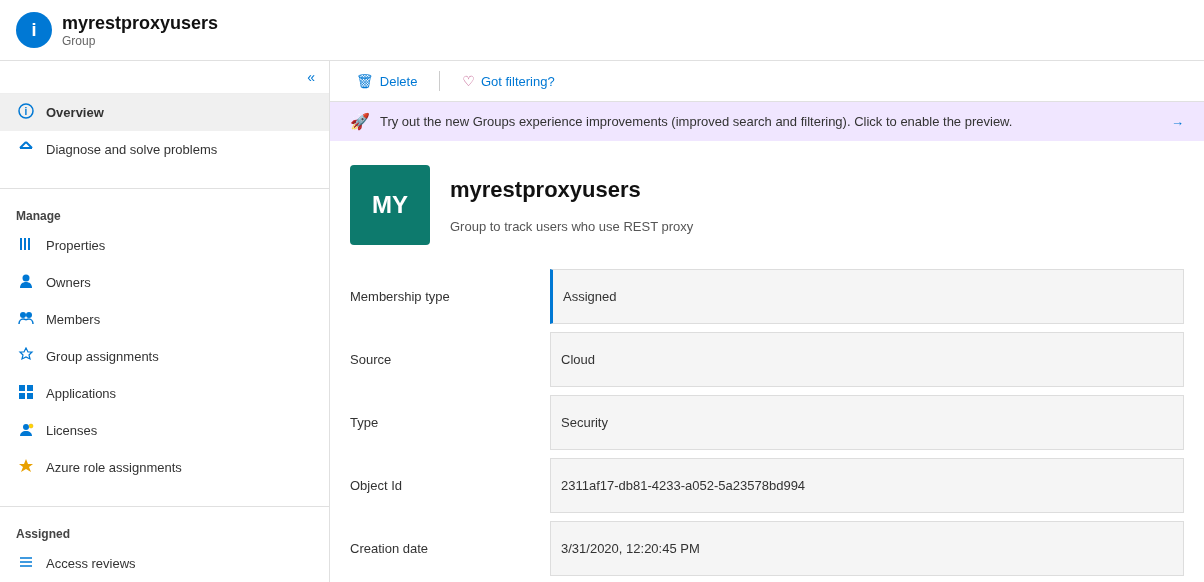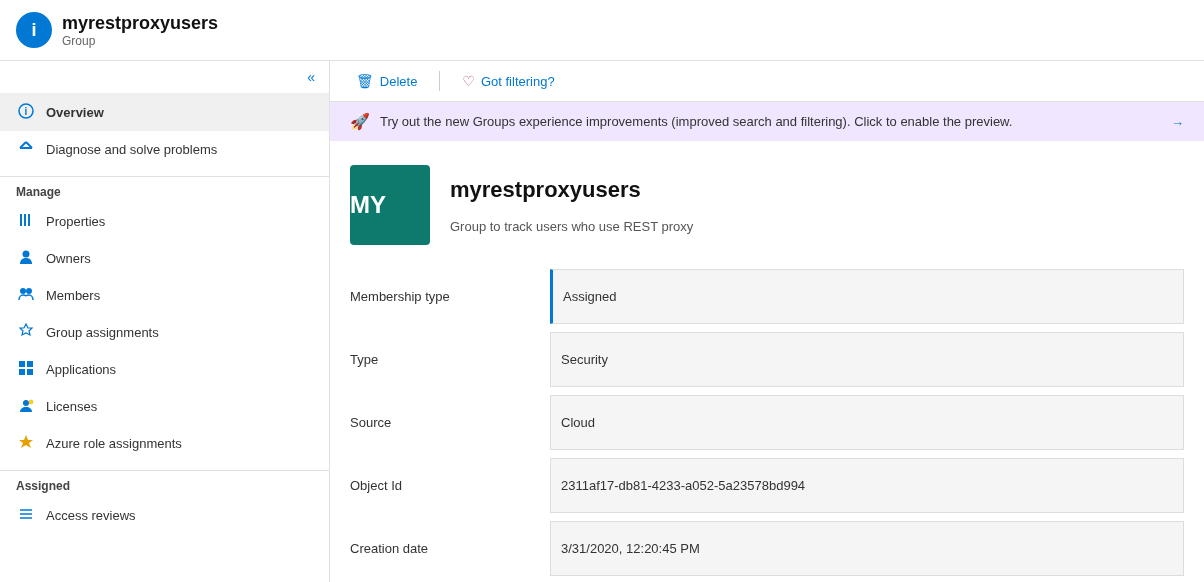--- a/index.html
+++ b/index.html
@@ -31,22 +31,22 @@
     .collapse-btn {
       cursor: pointer; color: #0078d4; font-size: 14px; background: none; border: none; padding: 2px 6px;
     }
     .sidebar-nav-item {
       display: flex; align-items: center; padding: 9px 16px; cursor: pointer; color: #333;
       text-decoration: none; gap: 10px;
     }
     .sidebar-nav-item.active { background: #f0f0f0; font-weight: 600; }
     .sidebar-nav-item .nav-icon { font-size: 15px; width: 20px; text-align: center; flex-shrink: 0; }
     .sidebar-section-label {
-      padding: 8px 16px 4px 16px; font-size: 12px; font-weight: 600; color: #444; text-transform: none;
-      border-top: 1px solid #e0e0e0; margin-top: 8px;
+      padding: 20px 16px 4px 16px; font-size: 12px; font-weight: 600; color: #444; text-transform: none;
+      border-top: 1px solid #e0e0e0; margin-top: 20px;
     }
 
     
     .content-area { flex: 1; overflow-y: auto; background: #fff; display: flex; flex-direction: column; }
 
     
     .toolbar {
       display: flex; align-items: center; padding: 8px 20px; border-bottom: 1px solid #e0e0e0; gap: 16px;
     }
     .toolbar-btn {
@@ -60,21 +60,21 @@
       background: #f0e6ff; display: flex; align-items: center; padding: 10px 20px; gap: 10px;
       font-size: 13px; color: #333; cursor: pointer;
     }
     .banner-icon { color: #7c3aed; font-size: 16px; }
     .banner-arrow { margin-left: auto; color: #0078d4; }
 
     
     .profile-section { display: flex; align-items: center; padding: 24px 20px 16px 20px; gap: 20px; }
     .profile-avatar {
       width: 80px; height: 80px; background: #0d7a6d; border-radius: 4px;
-      display: flex; align-items: center; color: white; font-size: 24px; font-weight: 700;
+      display: flex; align-items: center; justify-content: center; color: white; font-size: 24px; font-weight: 700;
       flex-shrink: 0;
     }
     .profile-name { font-size: 22px; font-weight: 700; color: #111; margin-bottom: 4px; }
     .profile-desc { font-size: 13px; color: #555; margin-top: 16px; }
 
     
     .props-grid { padding: 8px 20px 20px 20px; }
     .prop-row {
       display: flex; align-items: center; margin-bottom: 8px; min-height: 32px;
     }
@@ -216,28 +216,28 @@
         <div class="profile-desc">Group to track users who use REST proxy</div>
       </div>
     </div>
 
     <div class="props-grid" id="props-grid">
     <div class="prop-row">
           <div class="prop-label">Membership type</div>
           <div class="prop-value">Assigned</div>
         </div>
         <div class="prop-row">
+          <div class="prop-label">Source</div>
+          <div class="prop-value no-accent">Cloud</div>
+        </div>
+        <div class="prop-row">
           <div class="prop-label">Type</div>
           <div class="prop-value no-accent">Security</div>
         </div>
         <div class="prop-row">
-          <div class="prop-label">Source</div>
-          <div class="prop-value no-accent">Cloud</div>
-        </div>
-        <div class="prop-row">
           <div class="prop-label">Object Id</div>
           <div class="prop-value no-accent">2311af17-db81-4233-a052-5a23578bd994</div>
         </div>
         <div class="prop-row">
           <div class="prop-label">Creation date</div>
           <div class="prop-value no-accent">3/31/2020, 12:20:45 PM</div>
         </div>
       </div>
 
   </div>

